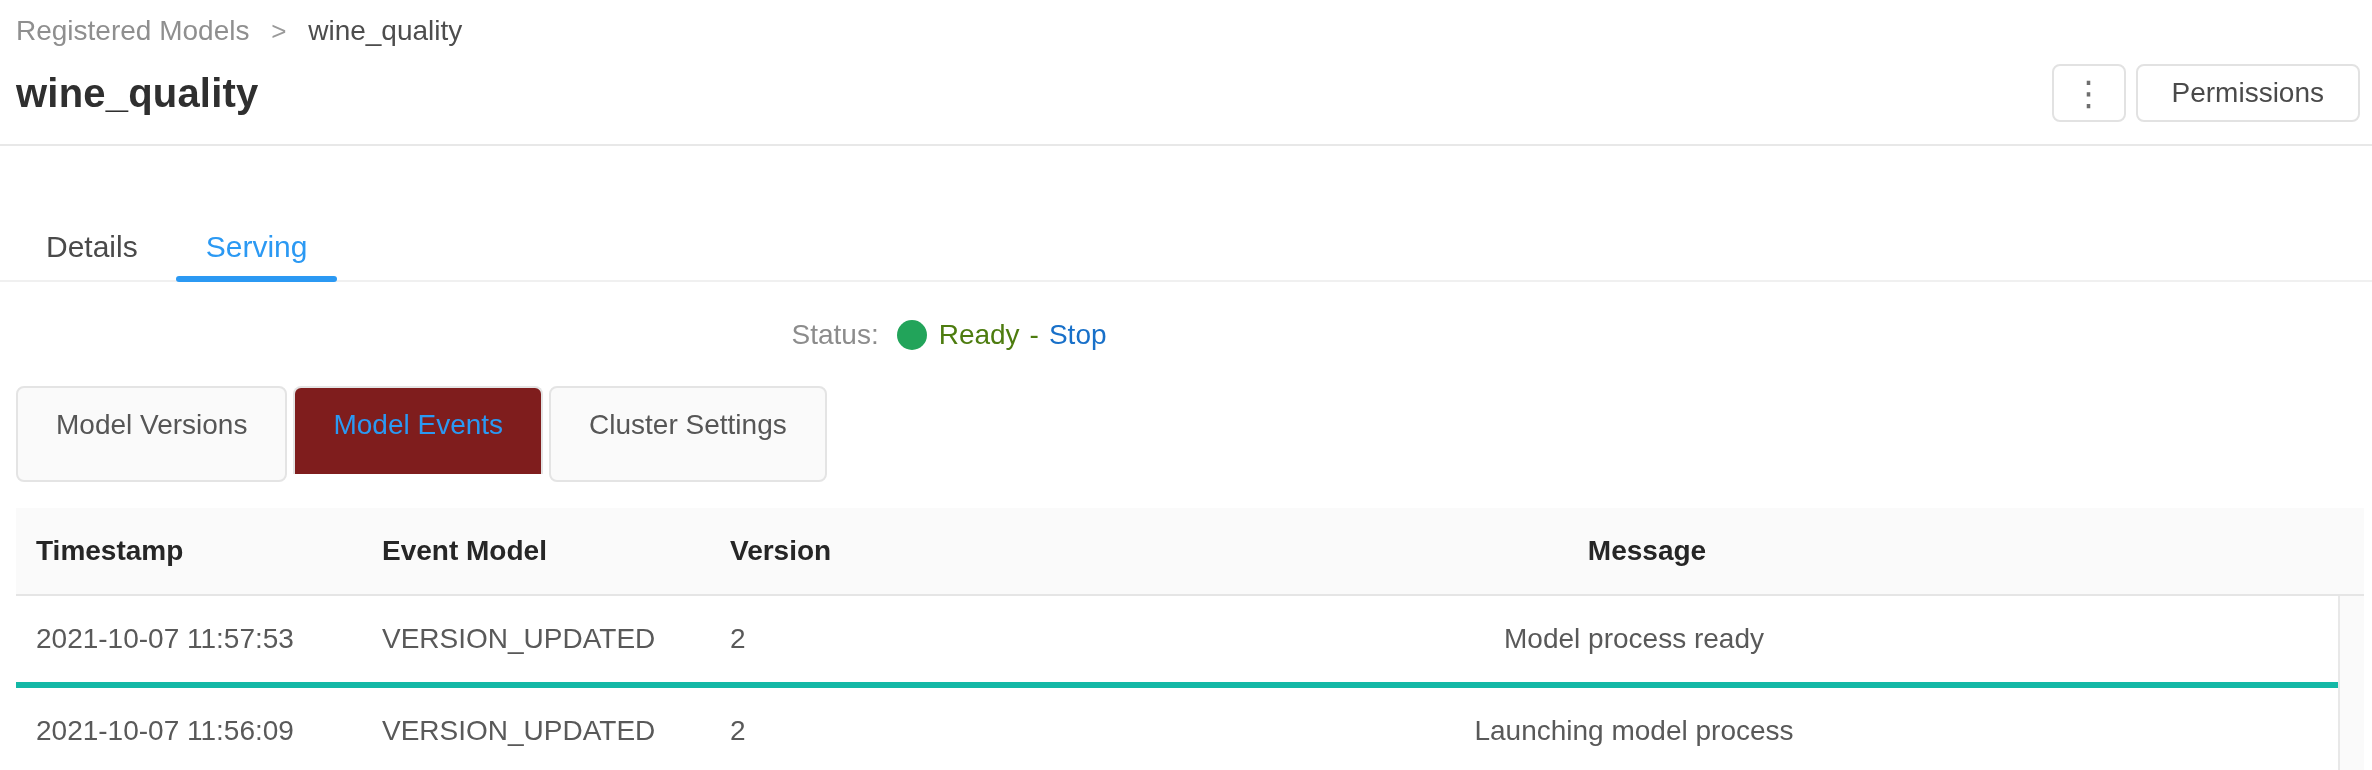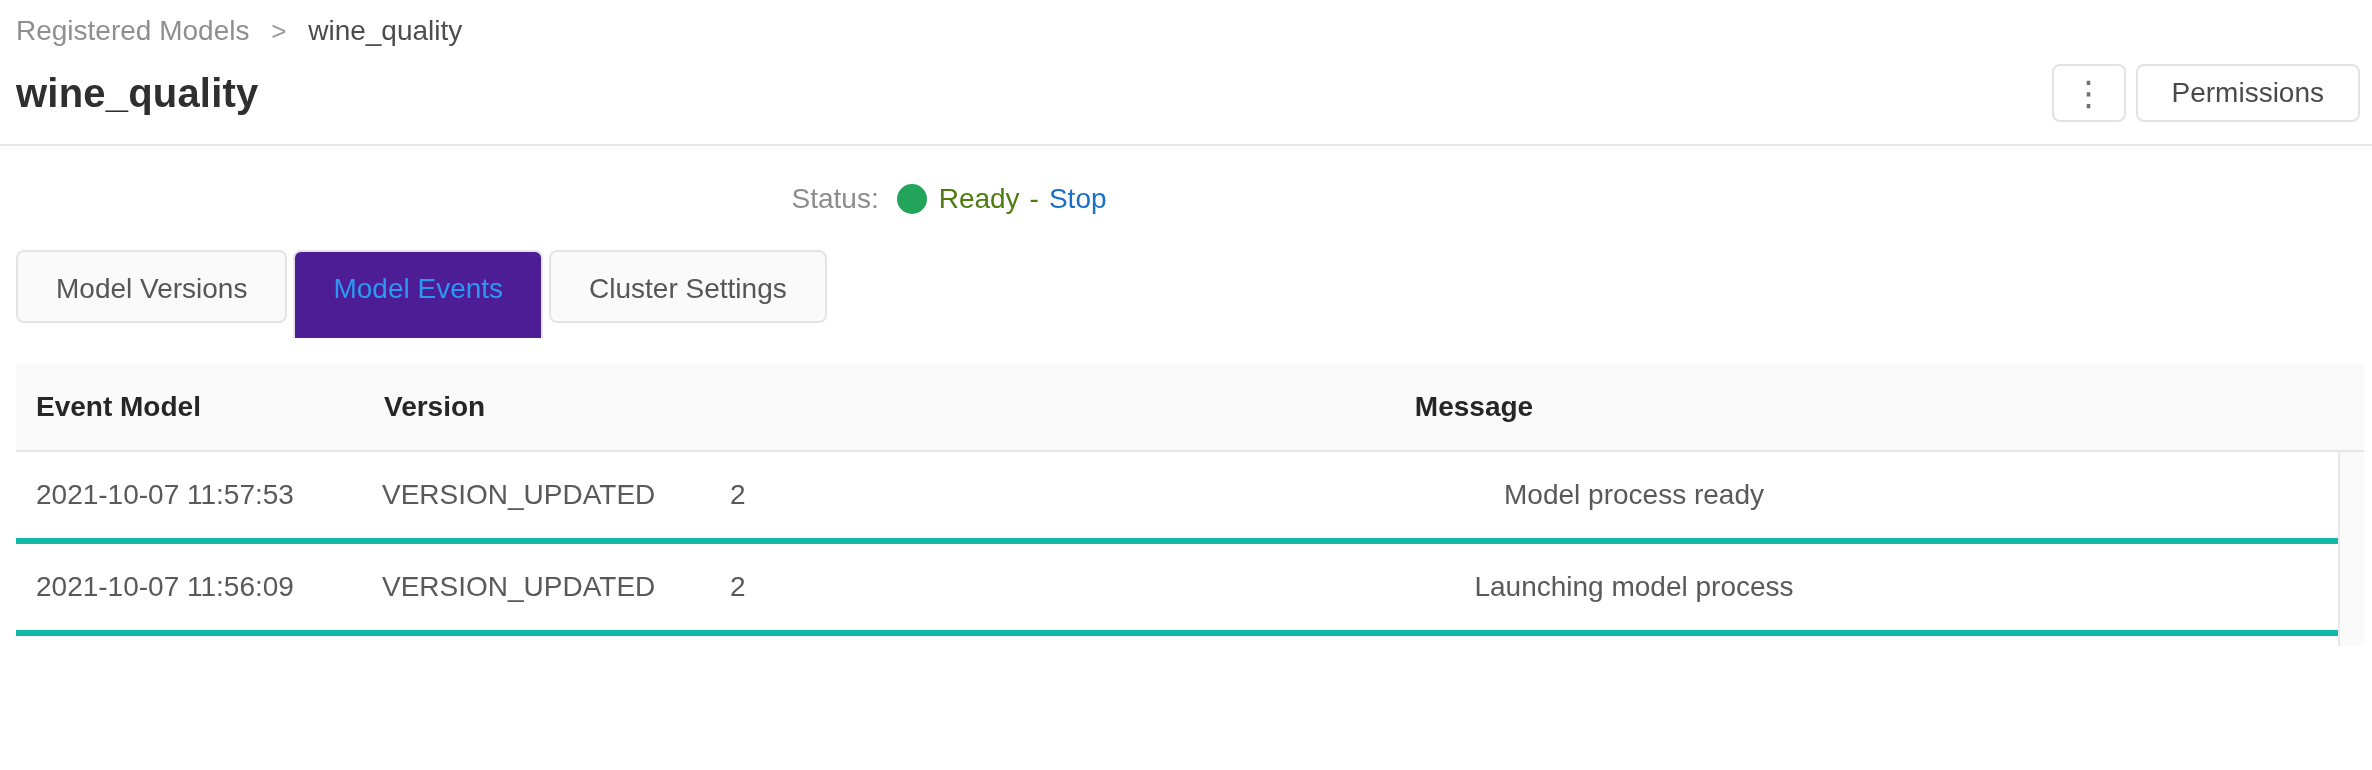--- a/index.html
+++ b/index.html
@@ -44,24 +44,24 @@
     background:var(--status_green,#22a45a); margin:0 12px 0 18px; }
   .dash { margin:0 10px; }
   .link { color:var(--link_blue,#1870c9); text-decoration:none; cursor:pointer; }
   .cluster-col .link { margin-left:14px; }
   .help { display:inline-flex; align-items:center; justify-content:center;
     width:30px; height:30px; border-radius:50%; background:#9b9b9b; color:#fff;
     font-size:20px; font-weight:700; margin-left:12px; cursor:pointer; }
 
   
   .subtabs { margin-top:34px; padding:0 16px; display:flex; align-items:flex-start; }
-  .subtab { height:73px; line-height:74px; padding:0 38px; margin-right:6px;
+  .subtab { height:96px; line-height:74px; padding:0 38px; margin-right:6px;
     background:#fafafa; border:2px solid #e4e4e4; border-radius:8px;
     font-size:28px; color:#565656; cursor:pointer; }
-  .subtab.active { height:88px; background:#4c1d95; border-bottom:none;
+  .subtab.active { height:88px; background:#7f1d1d; border-bottom:none;
     border-radius:8px 8px 0 0; color:var(--accent_blue,#2b99f3); font-weight:500; }
 
   
   .table { margin:26px 8px 0 16px; }
   .thead { display:flex; align-items:center; height:88px; background:#fafafa;
     border-bottom:2px solid #e5e5e5; font-size:28px; font-weight:700; color:#262626; }
   .cell { padding-left:20px; white-space:nowrap; overflow:hidden; }
   .c0 { width:346px; } .c1 { width:348px; } .c2 { width:200px; } .c3 { flex:1;text-align:center; }
   .tbody { position:relative; }
   .trow { display:flex; align-items:center; height:92px; margin-right:26px;
@@ -86,39 +86,44 @@
     <div class="title-actions">
       <button class="btn icon-btn">
         <span>⋮</span>
       </button>
       <button class="btn">Permissions</button>
     </div>
   </div>
 
   <div class="divider"></div>
 
+  <div class="tabbar">
+    <div class="tab">Details</div>
+    <div class="tab active">Serving</div>
+  </div>
 
   <div class="status-row">
     <div class="status-col">
       <span class="muted">Status:</span>
       <span class="dot"></span>
       <span class="dark">Ready</span>
       <span class="dark dash">-</span>
       <a class="link">Stop</a>
     </div>
   </div>
 
   <div class="subtabs">
     <div class="subtab">Model Versions</div>
     <div class="subtab active">Model Events</div>
     <div class="subtab">Cluster Settings</div>
   </div>
 
   <div class="table">
     <div class="thead">
+      <div class="cell c0">Timestamp</div>
       <div class="cell c1">Event Model</div>
       <div class="cell c2">Version</div>
       <div class="cell c3">Message</div>
     </div>
     <div class="tbody">
       <div class="trow">
         <div class="cell c0">2021-10-07 11:57:53</div>
         <div class="cell c1">VERSION_UPDATED</div>
         <div class="cell c2">2</div>
         <div class="cell c3">Model process ready</div>

